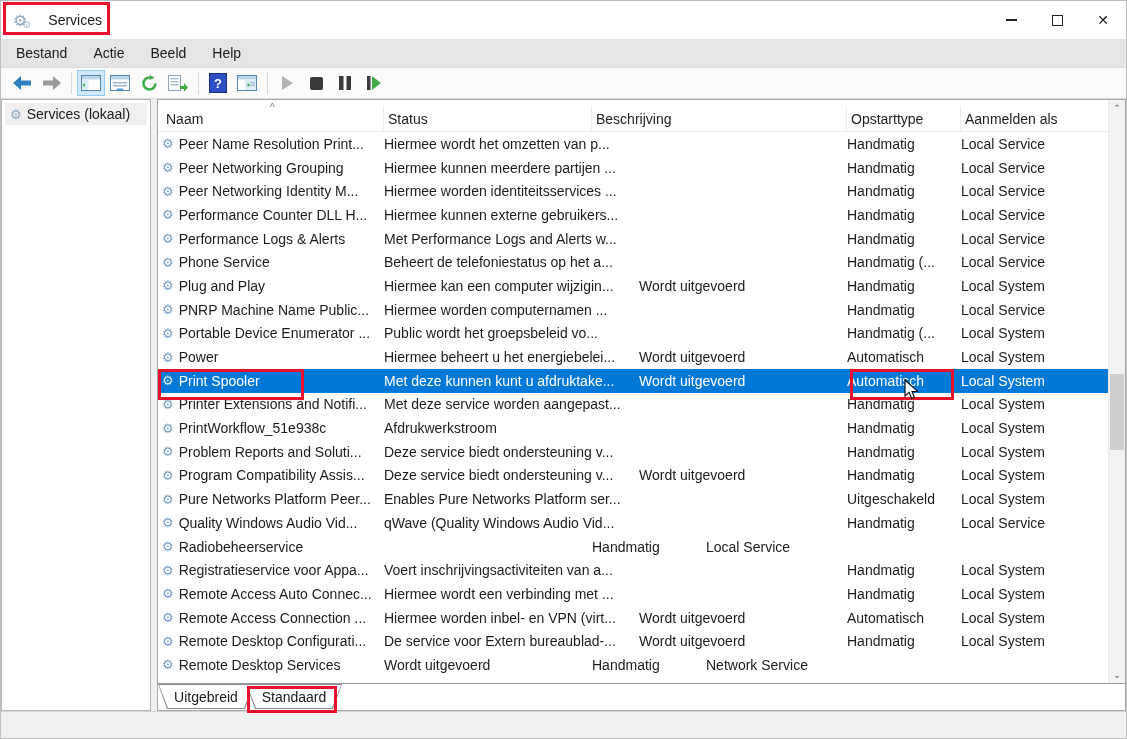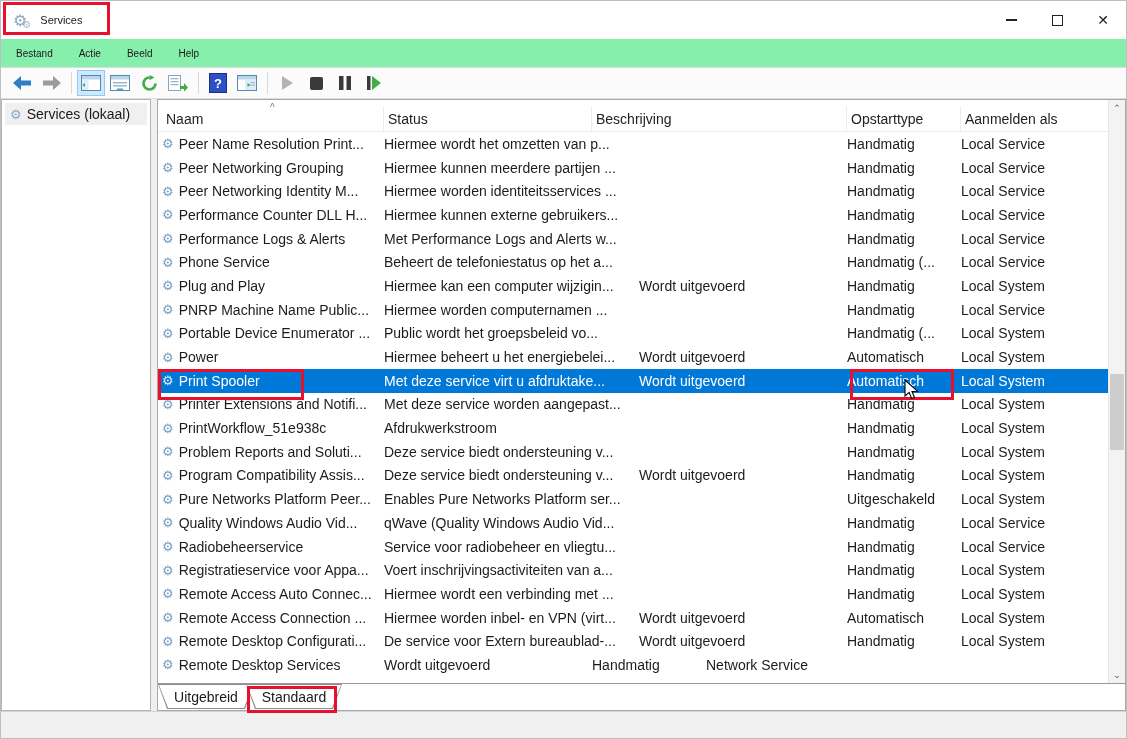--- a/index.html
+++ b/index.html
@@ -3,29 +3,29 @@
 <meta charset="utf-8">
 <style>
   * { box-sizing: border-box; margin: 0; padding: 0; }
   body { font-family: "Liberation Sans", sans-serif; background: #fff; }
   .window { position: relative; width: 1127px; height: 739px; background: #fff; overflow: hidden; border: 1px solid #bfbfbf; }
 
   
   .titlebar { height: 38px; display: flex; align-items: center; background: #fff; }
   .title-icon { margin-left: 12px; font-size: 16px; color: #8fa9c2; }
   .title-icon-small { position: relative; top: 4px; left: -5px; font-size: 10px; color: #a9bccd; }
-  .title-text { margin-left: 4px; font-size: 11px; color: #1a1a1a; }
+  .title-text { margin-left: 12px; font-size: 14px; color: #1a1a1a; }
   .win-controls { margin-left: auto; display: flex; height: 38px; }
   .win-btn { width: 46px; height: 38px; display: flex; align-items: center; justify-content: center; color: #222; }
   .min-glyph { width: 11px; height: 1.5px; background: #222; }
   .max-glyph { width: 11px; height: 11px; border: 1.2px solid #222; }
   .close-glyph { font-size: 14px; line-height: 1; }
 
   
-  .menubar { height: 28px; display: flex; align-items: center; background: #86efac; font-size: 10px; color: #1a1a1a; }
+  .menubar { height: 28px; display: flex; align-items: center; background: #e5e5e5; font-size: 14px; color: #1a1a1a; }
   .menu-item { padding: 4px 13px; }
   .menu-item:first-child { margin-left: 2px; }
 
   
   .toolbar { height: 32px; background: #fbfbfb; border-top: 1px solid #dcdcdc; border-bottom: 1px solid #dcdcdc; display: flex; align-items: center; padding-left: 7px; }
   .tbtn { width: 28px; height: 26px; display: flex; align-items: center; justify-content: center; border: 1px solid transparent; margin-right: 1px; }
   .tbtn.active { background: #cde8ff; border-color: #94c9f2; }
   .tsep { width: 1px; height: 22px; background: #d9d9d9; margin: 0 5px; }
   .help-box { width: 18px; height: 20px; background: #2c4fc4; color: #fff; font-weight: bold; font-size: 13px; display: flex; align-items: center; justify-content: center; border: 1px solid #1c2f7a; }
 
@@ -324,21 +324,21 @@
     <div class="cell c-desc">Hiermee beheert u het energiebelei...</div>
     <div class="cell c-status">Wordt uitgevoerd</div>
     <div class="cell c-start">Automatisch</div>
     <div class="cell c-logon">Local System</div>
   </div>
               <div class="row selected">
     <div class="cell c-name">
       <span class="row-gear">⚙</span>
       <span>Print Spooler</span>
     </div>
-    <div class="cell c-desc">Met deze service virt u afdruktake...</div>
+    <div class="cell c-desc">Met deze kunnen kunt u afdruktake...</div>
     <div class="cell c-status">Wordt uitgevoerd</div>
     <div class="cell c-start">Automatisch</div>
     <div class="cell c-logon">Local System</div>
   </div>
               <div class="row">
     <div class="cell c-name">
       <span class="row-gear">⚙</span>
       <span>Printer Extensions and Notifi...</span>
     </div>
     <div class="cell c-desc">Met deze service worden aangepast...</div>
@@ -394,21 +394,20 @@
     <div class="cell c-desc">qWave (Quality Windows Audio Vid...</div>
     <div class="cell c-status"></div>
     <div class="cell c-start">Handmatig</div>
     <div class="cell c-logon">Local Service</div>
   </div>
               <div class="row">
     <div class="cell c-name">
       <span class="row-gear">⚙</span>
       <span>Radiobeheerservice</span>
     </div>
-    <div class="cell c-desc">Service voor radiobeheer en vliegtu...</div>
     <div class="cell c-status"></div>
     <div class="cell c-start">Handmatig</div>
     <div class="cell c-logon">Local Service</div>
   </div>
               <div class="row">
     <div class="cell c-name">
       <span class="row-gear">⚙</span>
       <span>Registratieservice voor Appa...</span>
     </div>
     <div class="cell c-desc">Voert inschrijvingsactiviteiten van a...</div>

